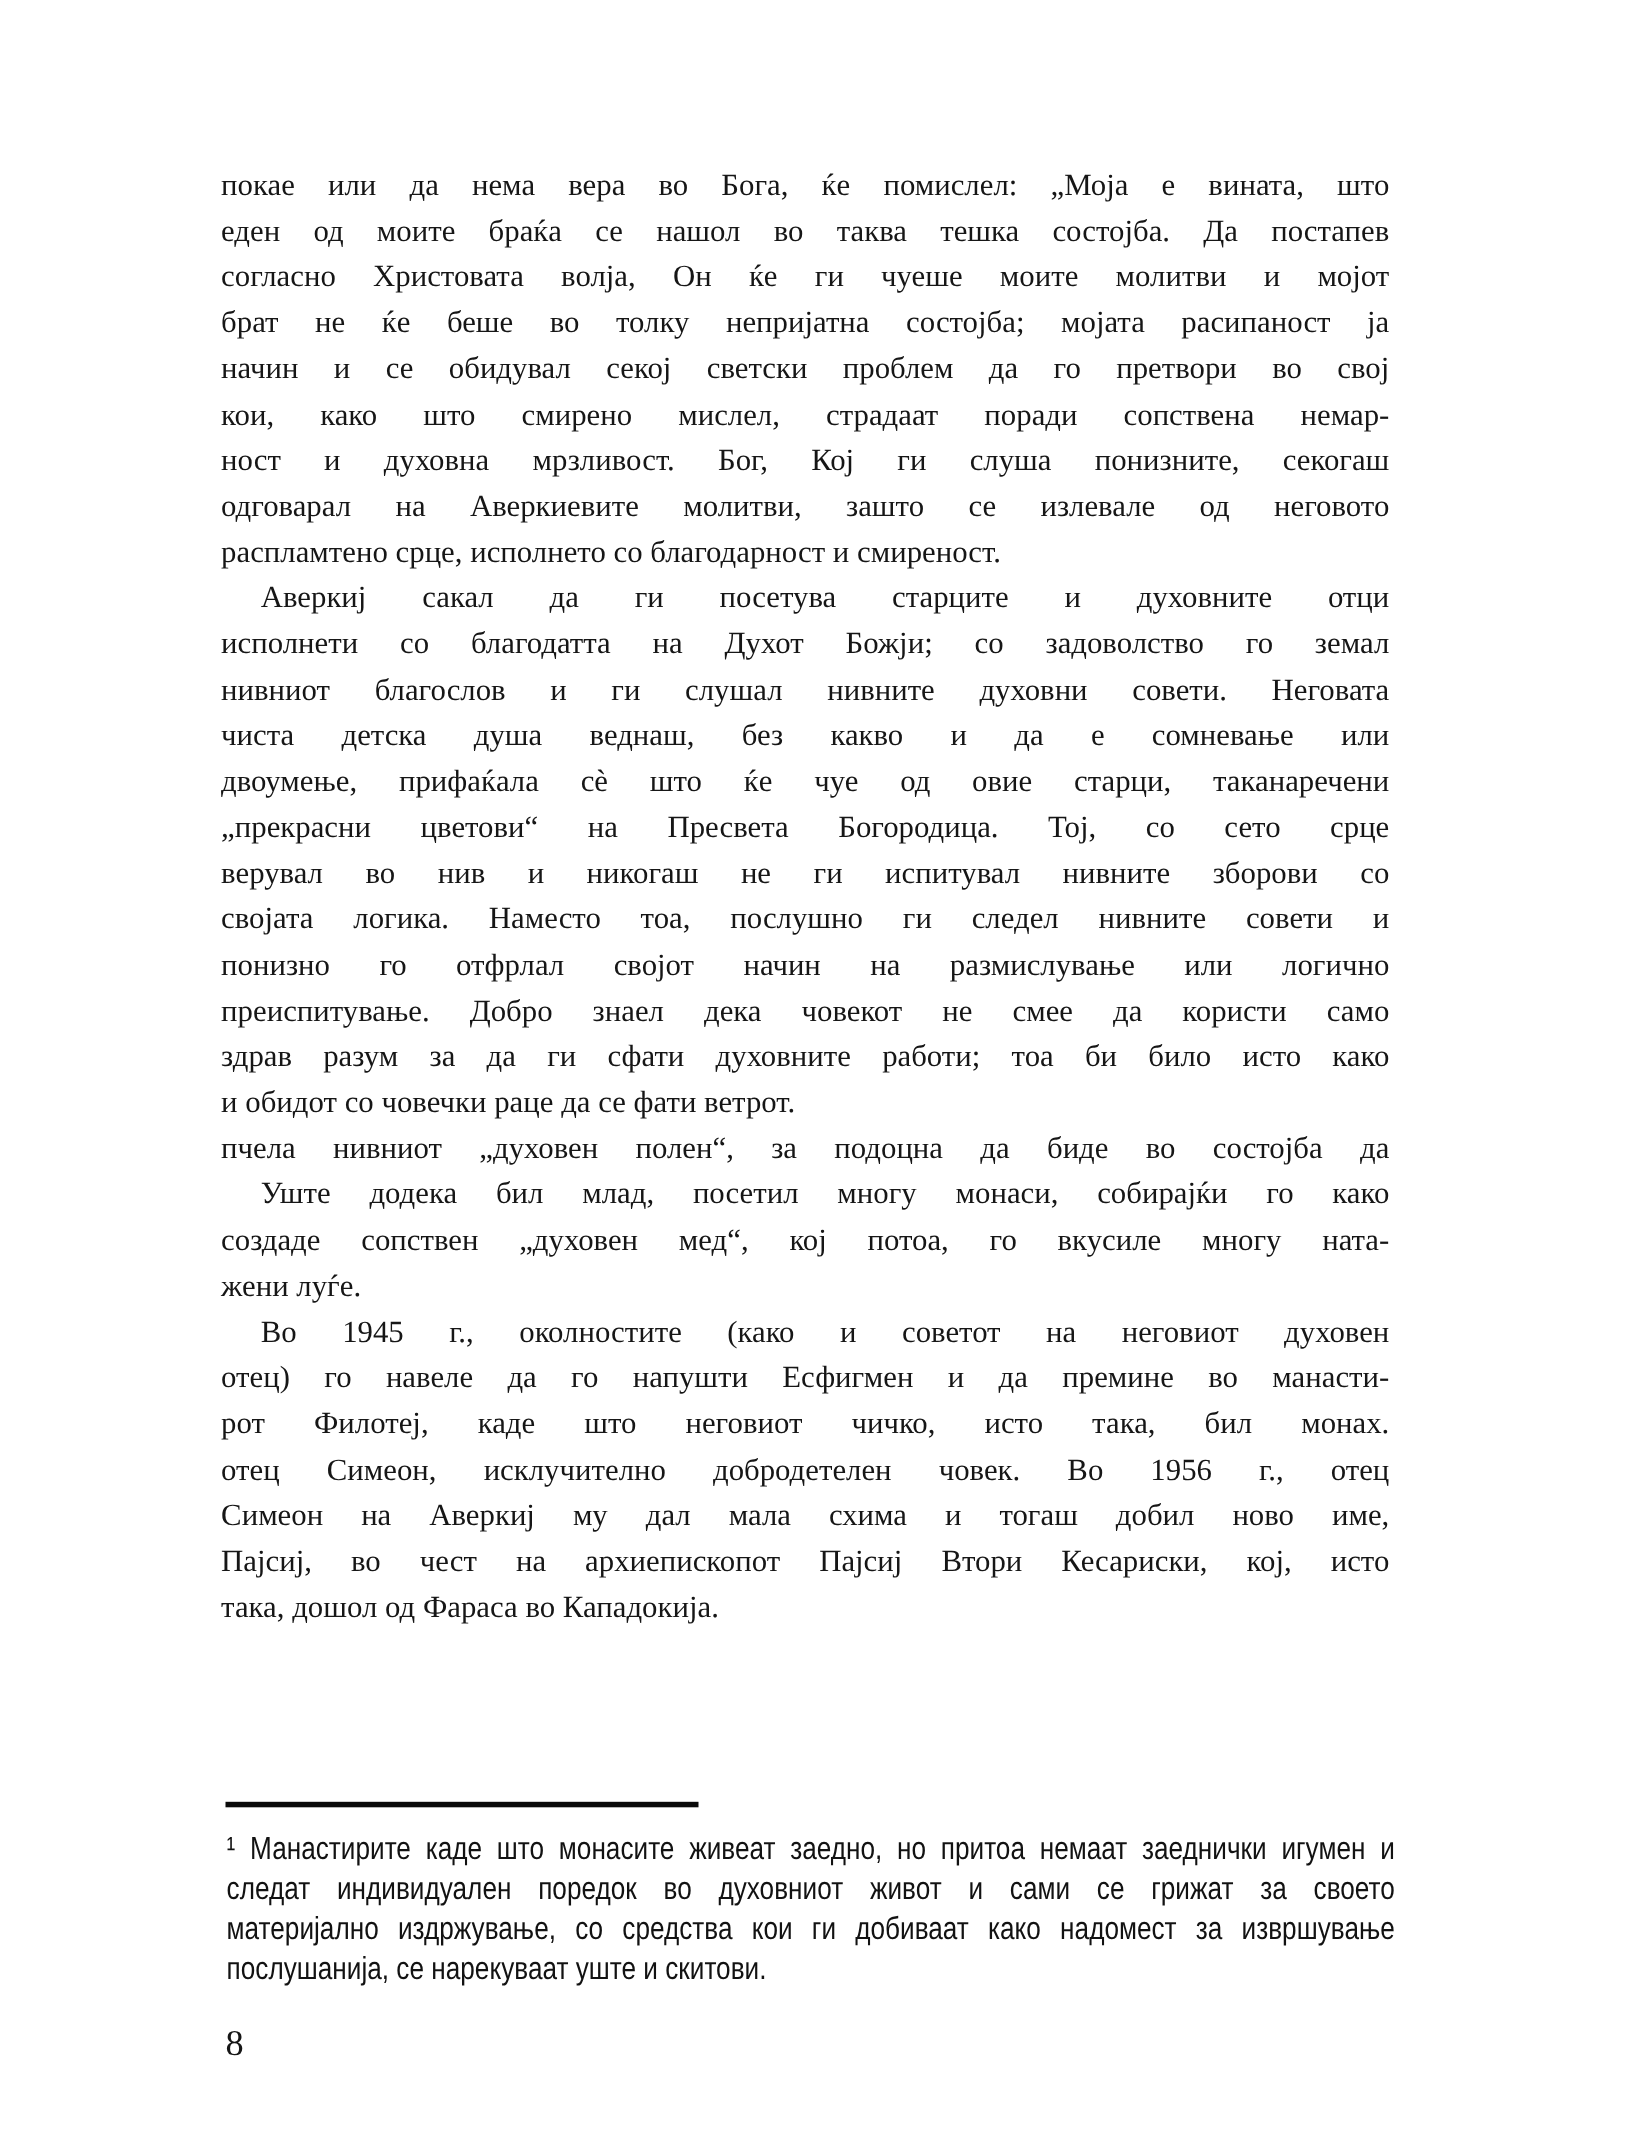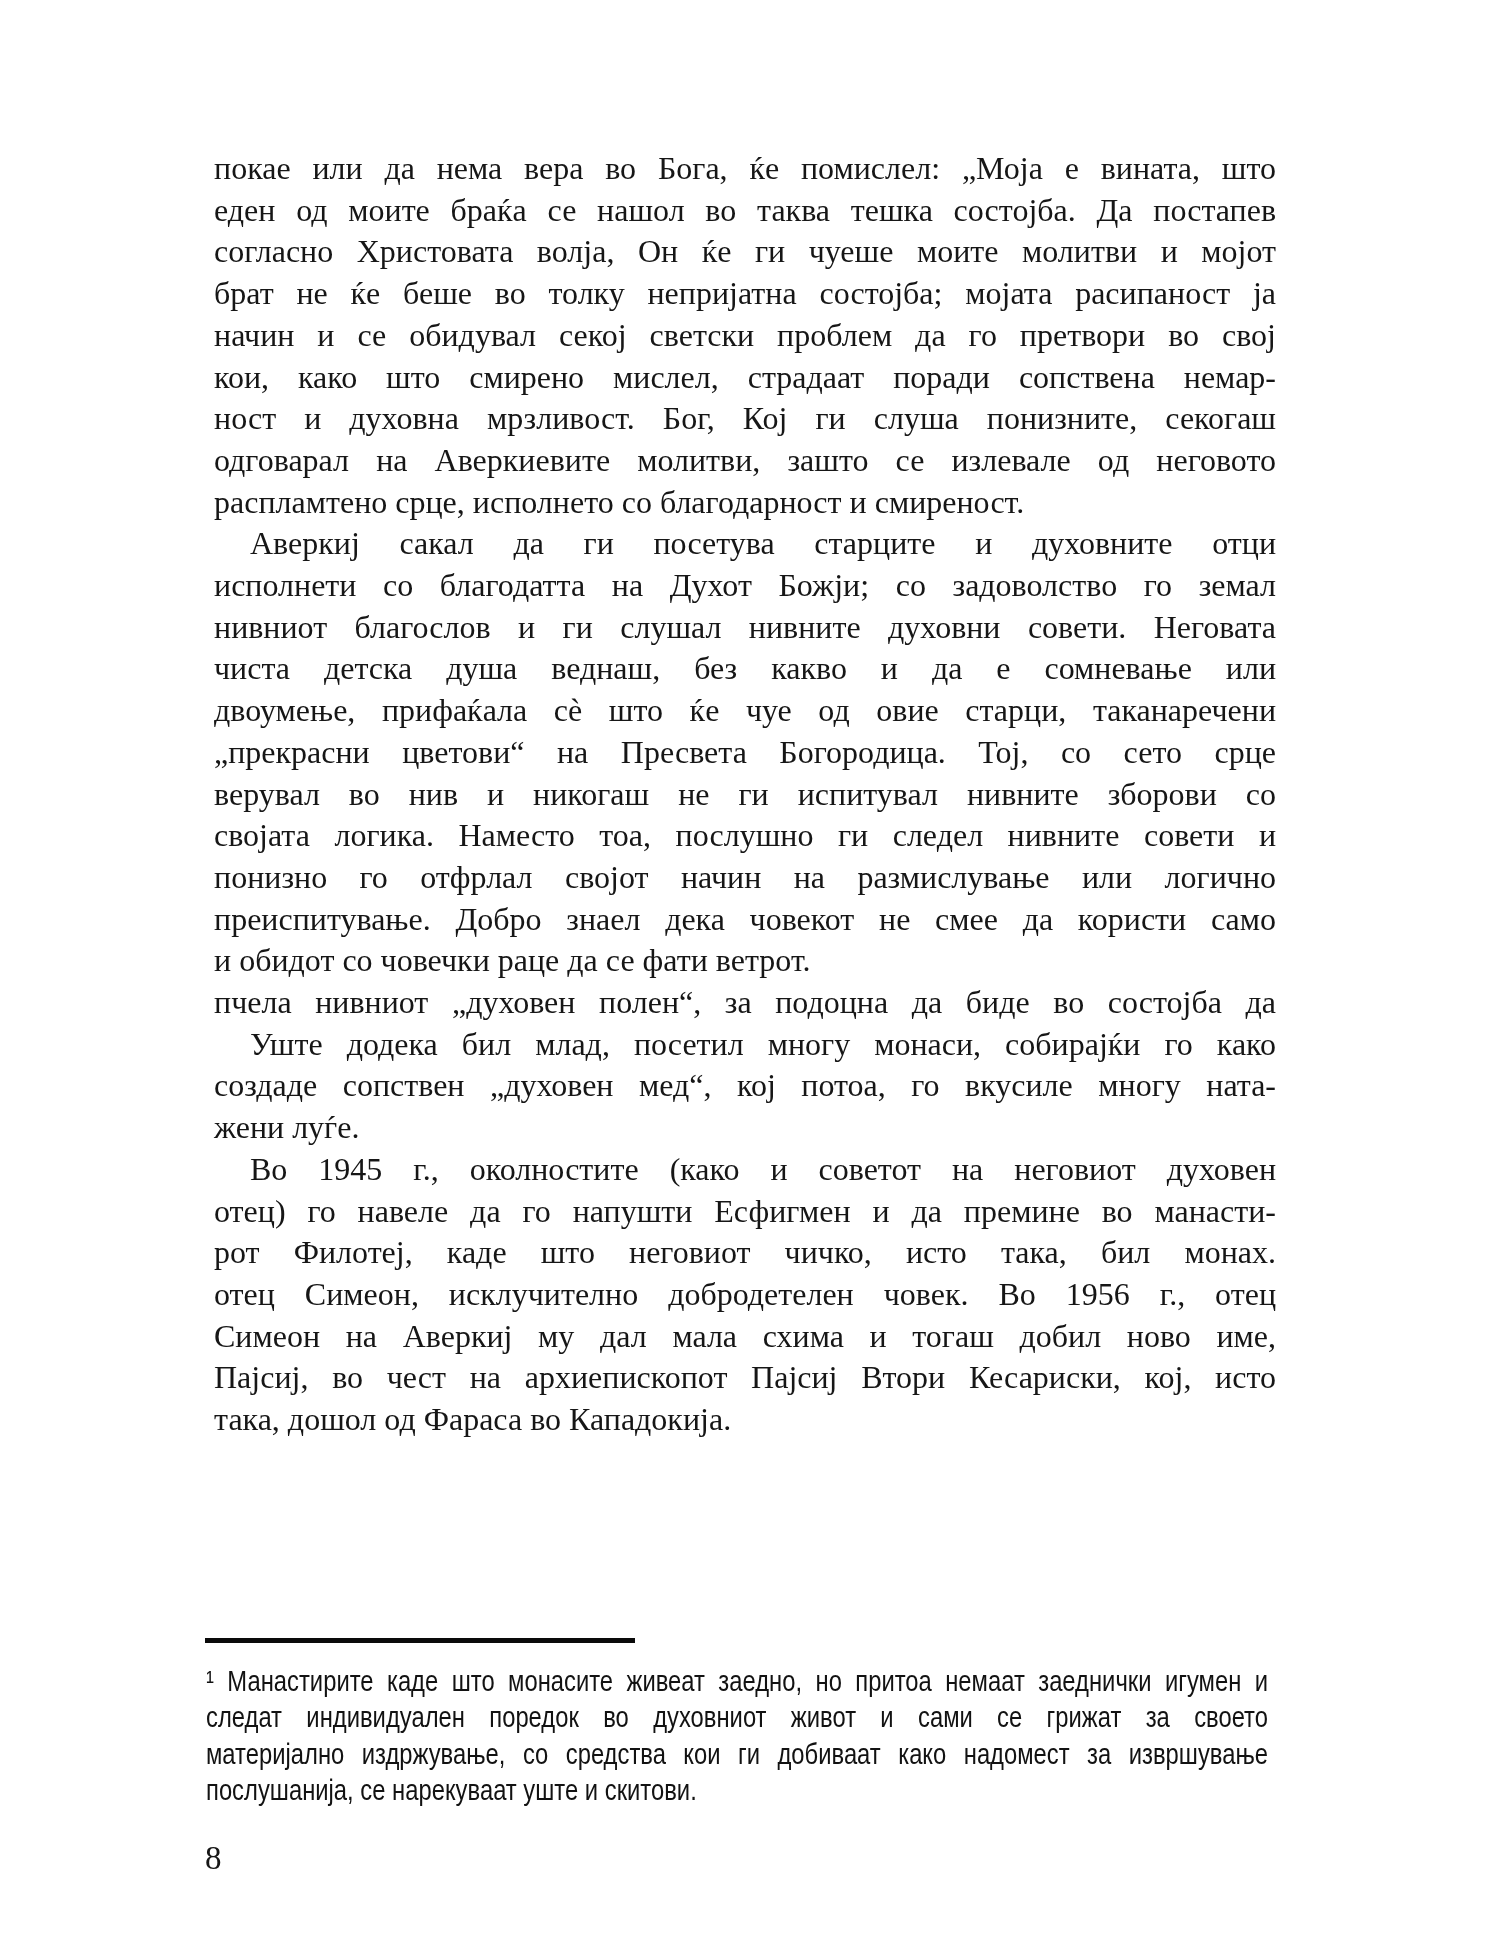--- a/index.html
+++ b/index.html
@@ -12,24 +12,24 @@
     width: 1500px;
     height: 1941px;
     margin: 0 auto;
     background: #ffffff;
     overflow: hidden;
     font-family: "Liberation Serif", serif;
     color: #161616;
   }
   .body-text {
     position: absolute;
-    left: 214px;
+    left: 201px;
     top: 148px;
     width: 1062px;
-    font-size: 32px;
+    font-size: 28px;
     line-height: 41.7px;
     text-align: justify;
     text-justify: inter-word;
   }
   .paragraph { margin: 0; padding: 0; }
   .line { width: 100%; }
   .line.jl { text-align: justify; text-align-last: justify; }
   .line.ll { text-align: justify; text-align-last: left; }
   .line.ind { text-indent: 36px; }
   .footnote-rule {
@@ -85,20 +85,21 @@
         <div class="line jl ind">Аверкиј сакал да ги посетува старците и духовните отци</div>
         <div class="line jl">исполнети со благодатта на Духот Божји; со задоволство го земал</div>
         <div class="line jl">нивниот благослов и ги слушал нивните духовни совети. Неговата</div>
         <div class="line jl">чиста детска душа веднаш, без какво и да е сомневање или</div>
         <div class="line jl">двоумење, прифаќала сè што ќе чуе од овие старци, таканаречени</div>
         <div class="line jl">„прекрасни цветови“ на Пресвета Богородица. Тој, со сето срце</div>
         <div class="line jl">верувал во нив и никогаш не ги испитувал нивните зборови со</div>
         <div class="line jl">својата логика. Наместо тоа, послушно ги следел нивните совети и</div>
         <div class="line jl">понизно го отфрлал својот начин на размислување или логично</div>
         <div class="line jl">преиспитување. Добро знаел дека човекот не смее да користи само</div>
+        <div class="line jl">здрав разум за да ги сфати духовните работи; тоа би било исто како</div>
         <div class="line ll">и обидот со човечки раце да се фати ветрот.</div>
       </div>
       <div class="paragraph">
         <div class="line jl">пчела нивниот „духовен полен“, за подоцна да биде во состојба да</div>
         <div class="line jl ind">Уште додека бил млад, посетил многу монаси, собирајќи го како</div>
         <div class="line jl">создаде сопствен „духовен мед“, кој потоа, го вкусиле многу ната-</div>
         <div class="line ll">жени луѓе.</div>
       </div>
       <div class="paragraph">
         <div class="line jl ind">Во 1945 г., околностите (како и советот на неговиот духовен</div>

